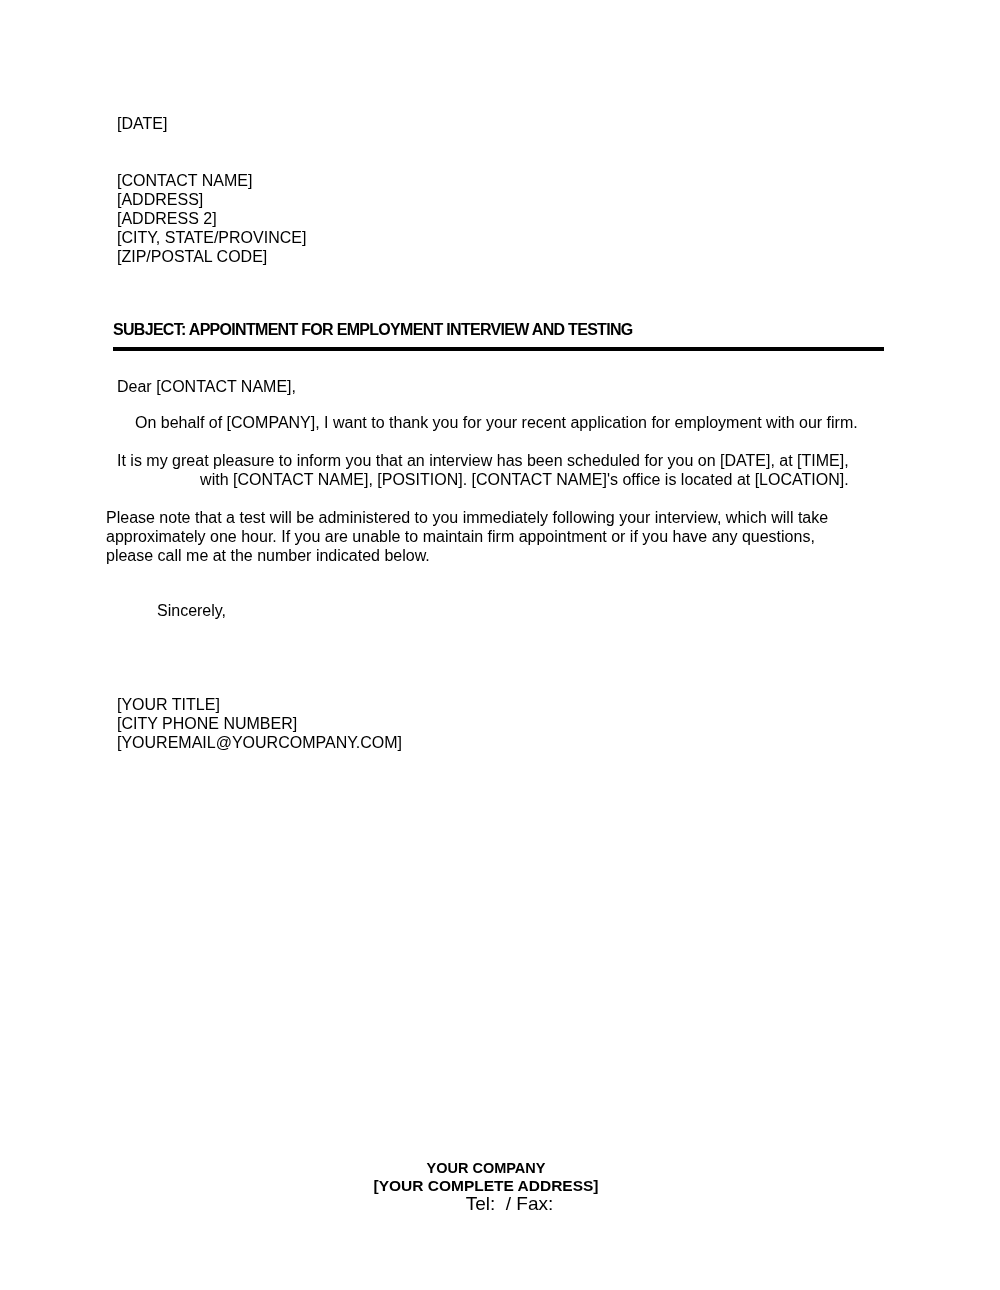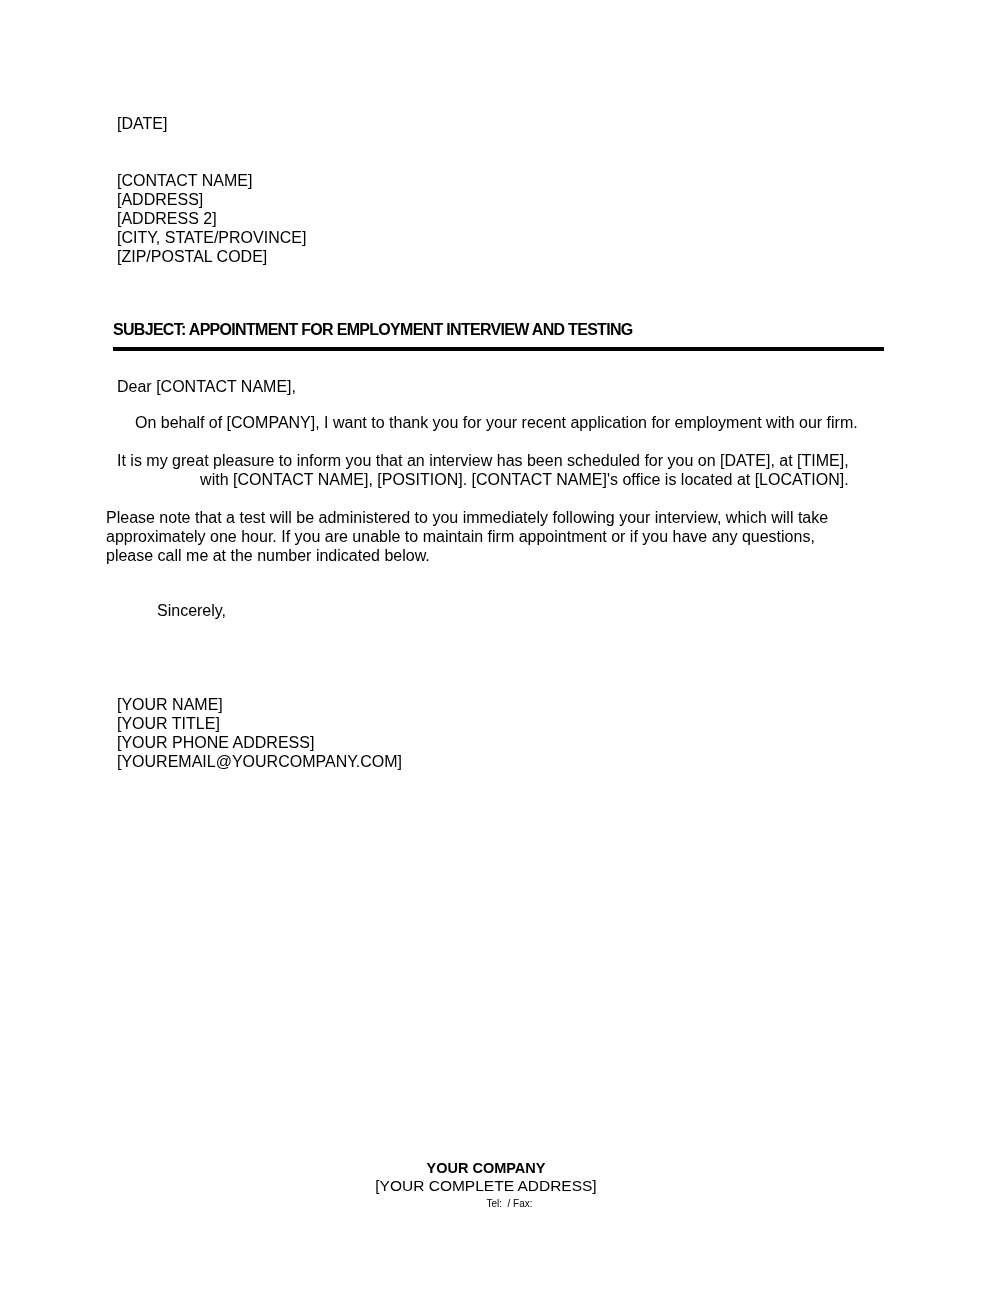--- a/index.html
+++ b/index.html
@@ -47,23 +47,24 @@
     text-align: center;
   }
   #footer-company {
     font-size: 14.5px;
     font-weight: bold;
     line-height: 18px;
   }
   #footer-address {
     font-size: 15.5px;
     line-height: 18px;
+    font-weight: bold;
   }
   #footer-telfax {
-    font-size: 10px;
+    font-size: 19px;
     line-height: 18px;
     white-space: pre;
     margin-left: 47px;
   }
 </style>
 </head>
 <body>
 
 <div class="abs" id="date-block">
   <div class="txt-line">[DATE]</div>
@@ -98,23 +99,22 @@
   <div class="txt-line">Please note that a test will be administered to you immediately following your interview, which will take</div>
   <div class="txt-line">approximately one hour. If you are unable to maintain firm appointment or if you have any questions,</div>
   <div class="txt-line">please call me at the number indicated below.</div>
 </div>
 
 <div class="abs" id="closing-block">
   <div class="txt-line">Sincerely,</div>
 </div>
 
 <div class="abs" id="signature-block">
-  <div class="txt-line">[YOUR NAME]</div>
   <div class="txt-line">[YOUR TITLE]</div>
-  <div class="txt-line">[YOUR PHONE ADDRESS]</div>
+  <div class="txt-line">[CITY PHONE NUMBER]</div>
   <div class="txt-line">[YOUREMAIL@YOURCOMPANY.COM]</div>
 </div>
 
 <div class="abs" id="footer-block">
   <div id="footer-company">YOUR COMPANY</div>
   <div id="footer-address">[YOUR COMPLETE ADDRESS]</div>
   <div id="footer-telfax">Tel:  / Fax:</div>
 </div>
 
 </body></html>

